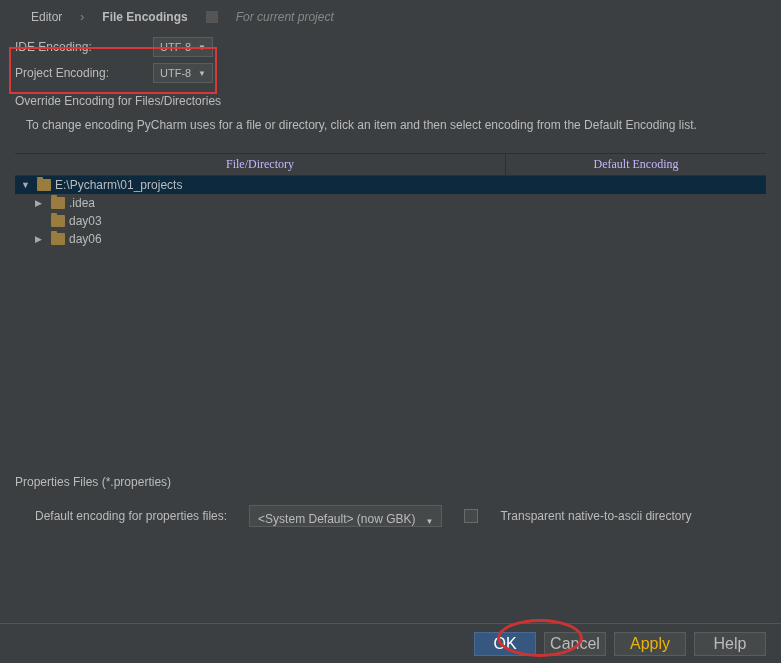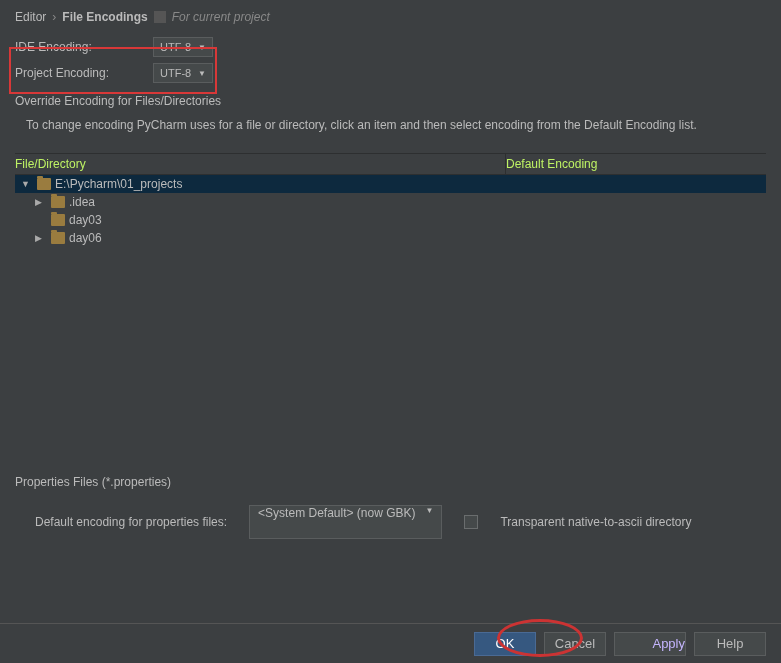--- a/index.html
+++ b/index.html
@@ -9,21 +9,22 @@
   background: #3c3f41;
   font-family: "Segoe UI", Arial, sans-serif;
   font-size: 12px;
   color: #bbbbbb;
   overflow: hidden;
 }
 .breadcrumb {
   padding: 10px 15px;
   display: flex;
   align-items: center;
-  gap: 6px;
+  gap: 18px;
+  margin-left: 16px;
 }
 .breadcrumb .sep { color: #888; }
 .breadcrumb .strong { font-weight: bold; }
 .breadcrumb .scope-icon { width: 12px; height: 12px; background: #555; display: inline-block; }
 .breadcrumb .scope { color: #888; font-style: italic; }
 
 .encoding-row {
   display: flex;
   align-items: center;
   padding: 3px 15px;
@@ -67,23 +68,24 @@
   margin: 6px 15px 0;
   height: 310px;
   border-top: 1px solid #2d2f30;
 }
 .tree-header {
   display: flex;
   background: #3c3f41;
   border-bottom: 1px solid #2d2f30;
 }
 .tree-header .col {
-  text-align: left;
+  text-align: center;
   padding: 3px 0;
-  color: #bef264;
+  color: #c4b5fd;
+  font-family: Liberation Serif, serif;
 }
 .tree-header .col1 { flex: 1; border-right: 1px solid #2d2f30; }
 .tree-header .col2 { width: 260px; }
 .tree-body {
   background: #3c3f41;
   height: 280px;
 }
 .tree-row {
   display: flex;
   align-items: center;
@@ -113,25 +115,25 @@
   margin-top: 6px;
   padding: 6px 15px;
 }
 .props-row {
   display: flex;
   align-items: center;
   padding: 10px 15px 10px 35px;
   gap: 22px;
 }
 .props-dropdown {
-  height: 34px;
+  height: 22px;
   background: #45494a;
   border: 1px solid #5a5d5e;
   display: flex;
-  align-items: flex-start;
+  align-items: flex-end;
   padding: 0 8px;
   gap: 4px;
   cursor: pointer;
 }
 .props-dropdown .tri { margin-left: 6px; font-size: 8px; }
 .checkbox {
   width: 14px; height: 14px;
   background: #45494a;
   border: 1px solid #6a6d6e;
   display: inline-block;
@@ -152,29 +154,29 @@
 .btn {
   height: 24px;
   min-width: 62px;
   border: 1px solid #5a5d5e;
   background: #45494a;
   color: #bbb;
   display: flex;
   align-items: center;
   justify-content: center;
   cursor: pointer;
-  font-size: 13px;
+  font-size: 16px;
 }
 .btn.primary {
   background: #365880;
   border-color: #4a6a94;
   color: #fff;
 }
 .btn.wide { min-width: 72px; }
-.btn.disabled { color: #c4b5fd; justify-content: flex-end; }
+.btn.disabled { color: #eab308; }
 
 .red-ellipse {
   position: absolute;
   border: 3px solid #c33;
   border-radius: 50%;
   width: 86px; height: 38px;
   left: 497px; bottom: 6px;
   pointer-events: none;
 }
 </style>

